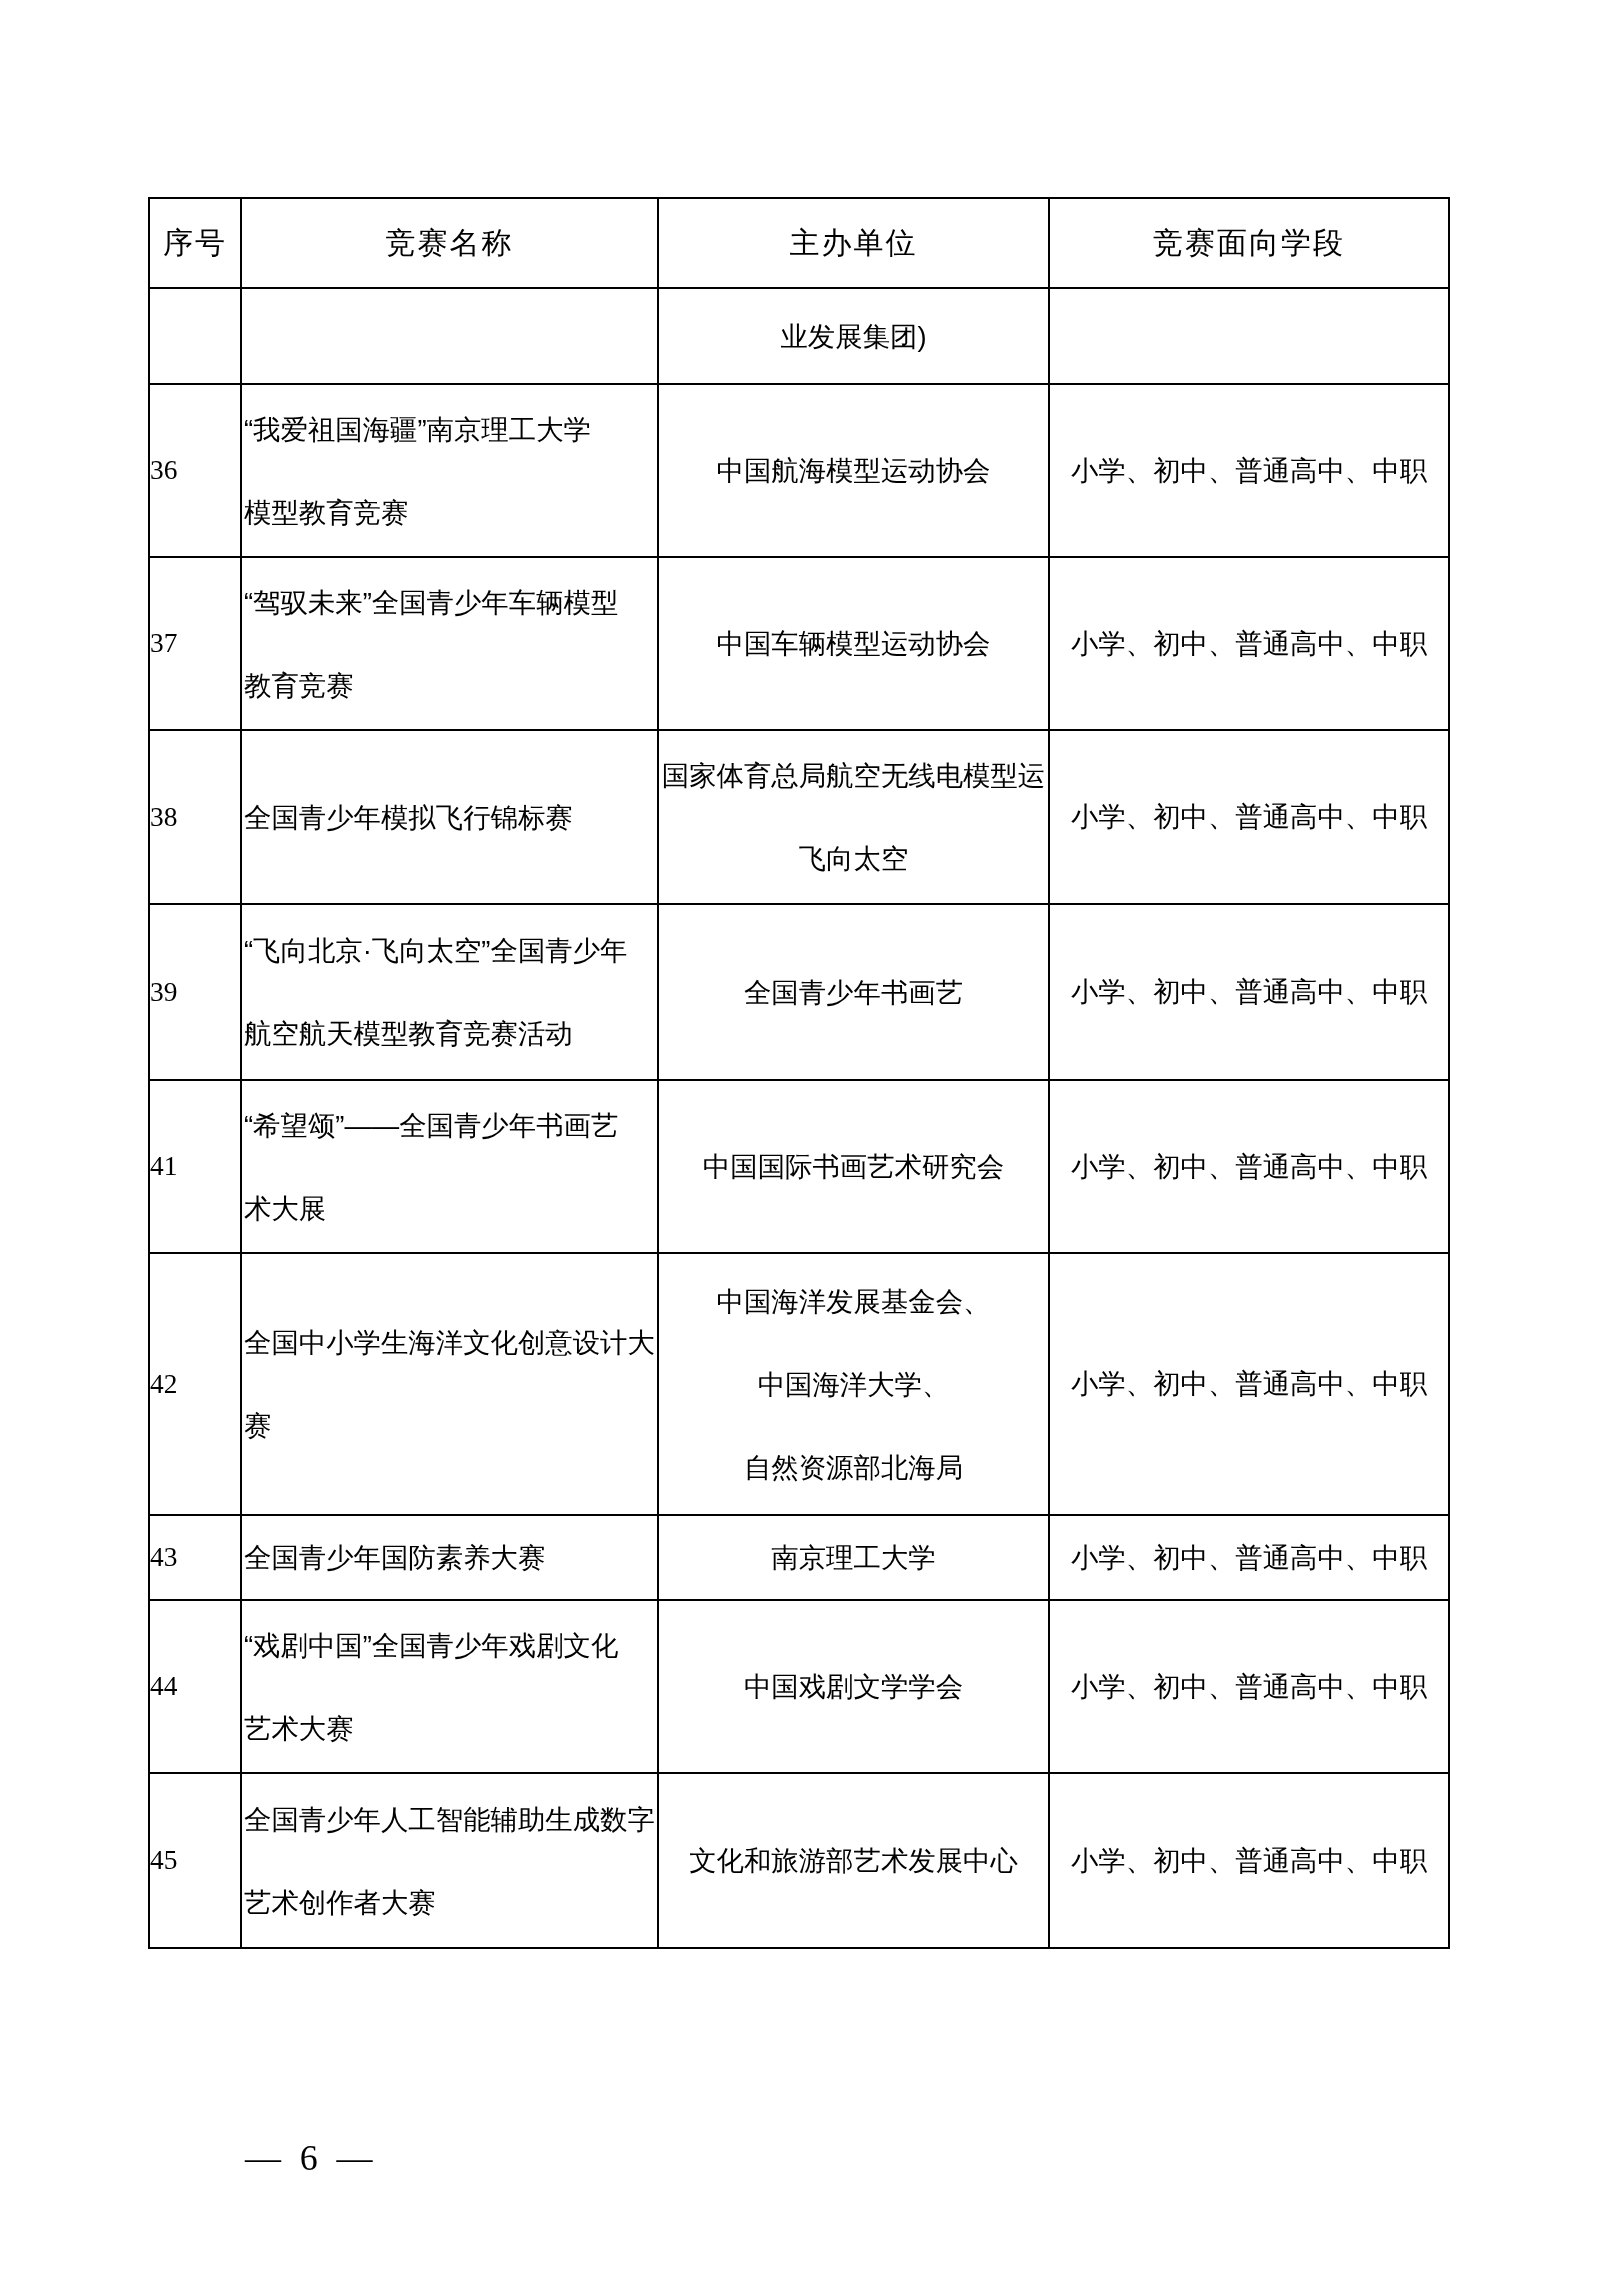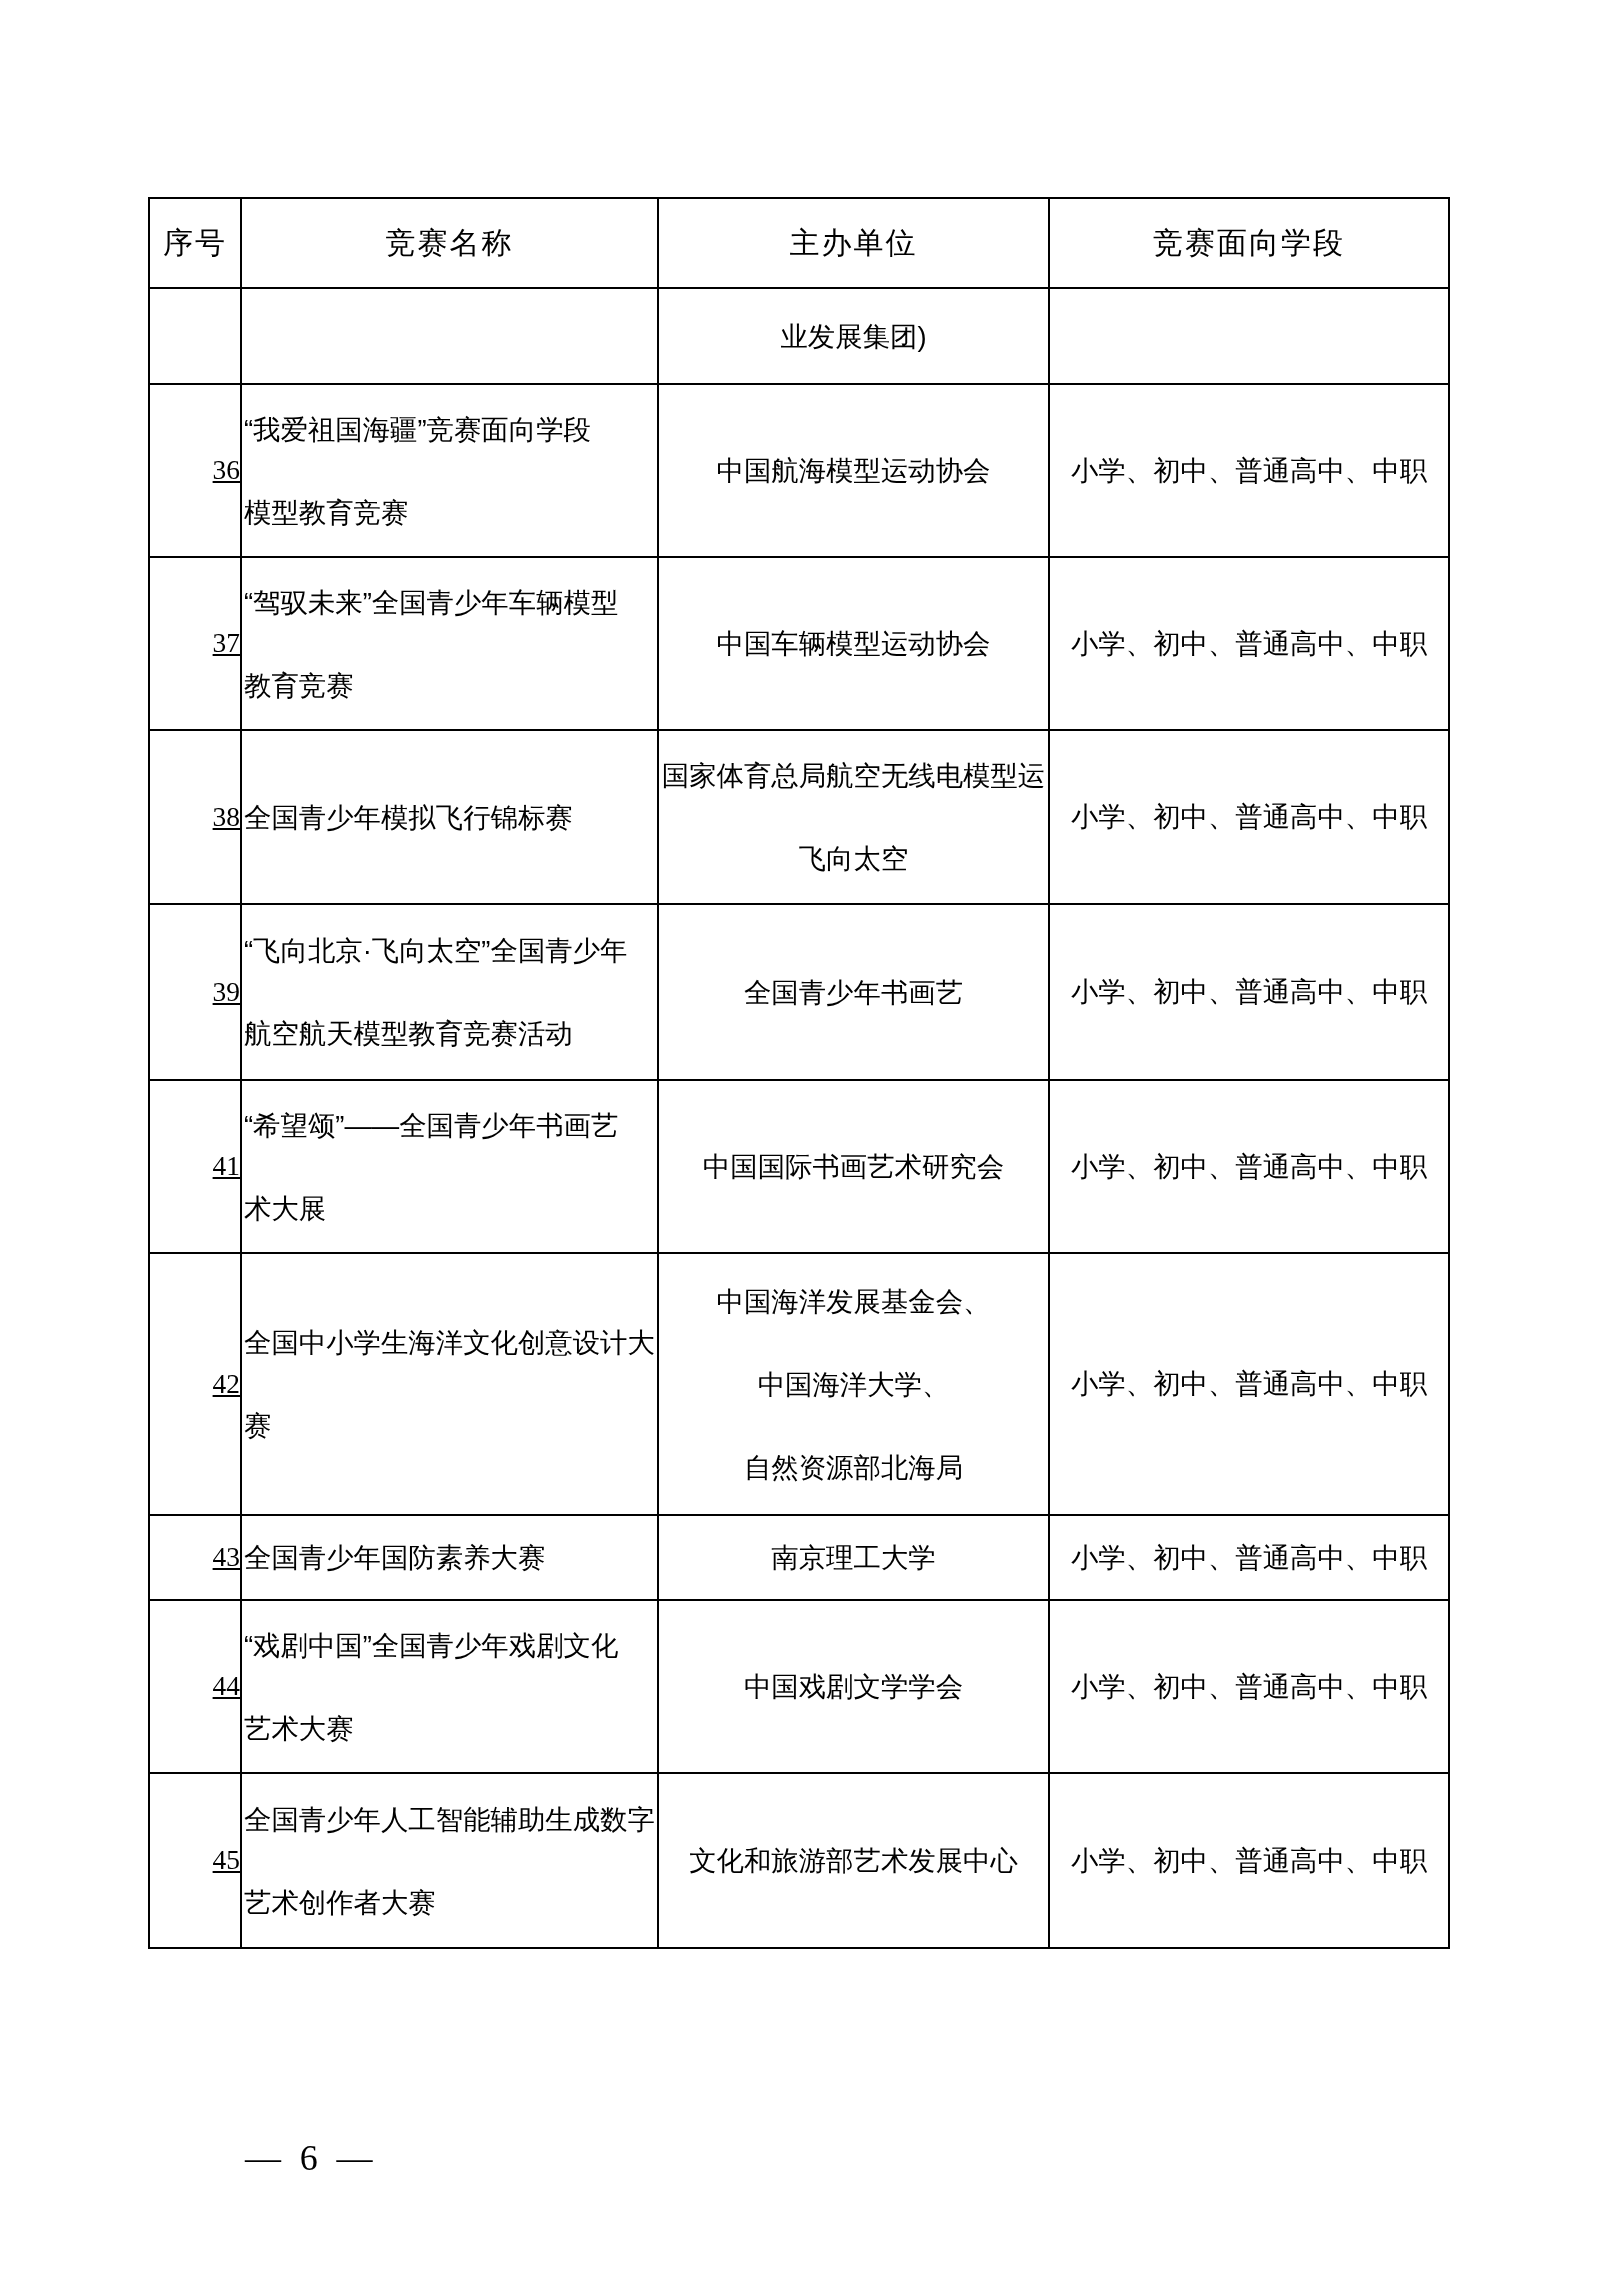--- a/index.html
+++ b/index.html
@@ -33,24 +33,23 @@
   .doc-table th {
     font-family: "Liberation Serif", serif;
     font-weight: normal;
     font-size: 30px;
     letter-spacing: 2px;
     text-align: center;
   }
   .doc-table td { font-size: 27.4px; }
 
   .c-no {
-    text-align: right;
+    text-align: left;
     font-family: "Liberation Serif", serif;
     font-size: 29px;
-    text-decoration: underline;
   }
   .c-name { text-align: left; padding: 0 2px; }
   .c-org  { text-align: center; padding: 0 1px; }
   .c-level{ text-align: center; border-radius: 8px; }
 
   .line { line-height: 83px; height: 83px; white-space: nowrap; }
 
   .page-number {
     position: absolute;
     left: 245px; top: 2137px;
@@ -87,21 +86,21 @@
         <td class="c-name"></td>
         <td class="c-org">
           <div class="line">业发展集团)</div>
         </td>
         <td class="c-level"></td>
       </tr>
 
       <tr style="height:173px">
         <td class="c-no">36</td>
         <td class="c-name">
-          <div class="line">“我爱祖国海疆”竞赛面向学段</div>
+          <div class="line">“我爱祖国海疆”南京理工大学</div>
           <div class="line">模型教育竞赛</div>
         </td>
         <td class="c-org">
           <div class="line">中国航海模型运动协会</div>
         </td>
         <td class="c-level">小学、初中、普通高中、中职</td>
       </tr>
 
       <tr style="height:173px">
         <td class="c-no">37</td>

